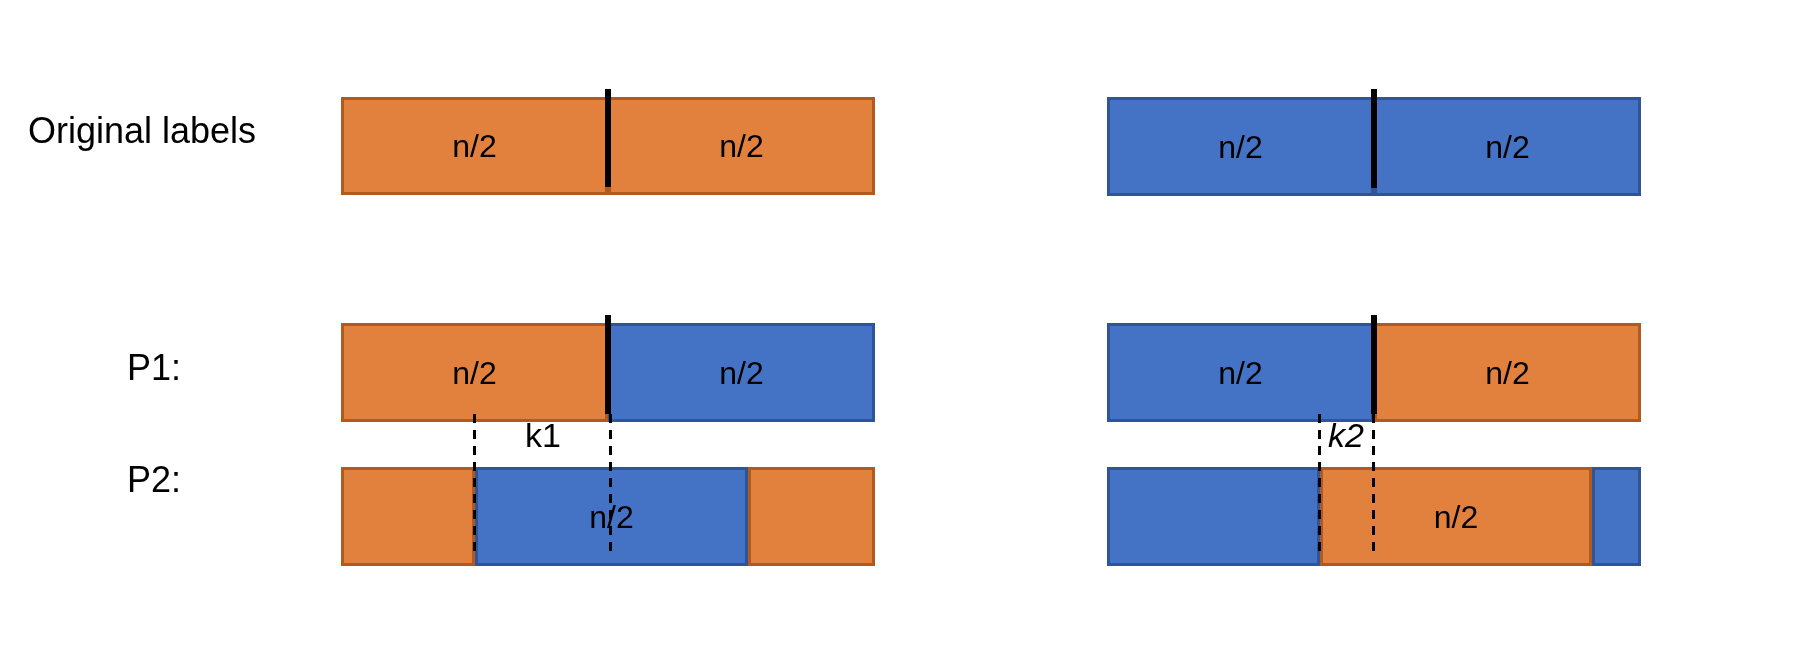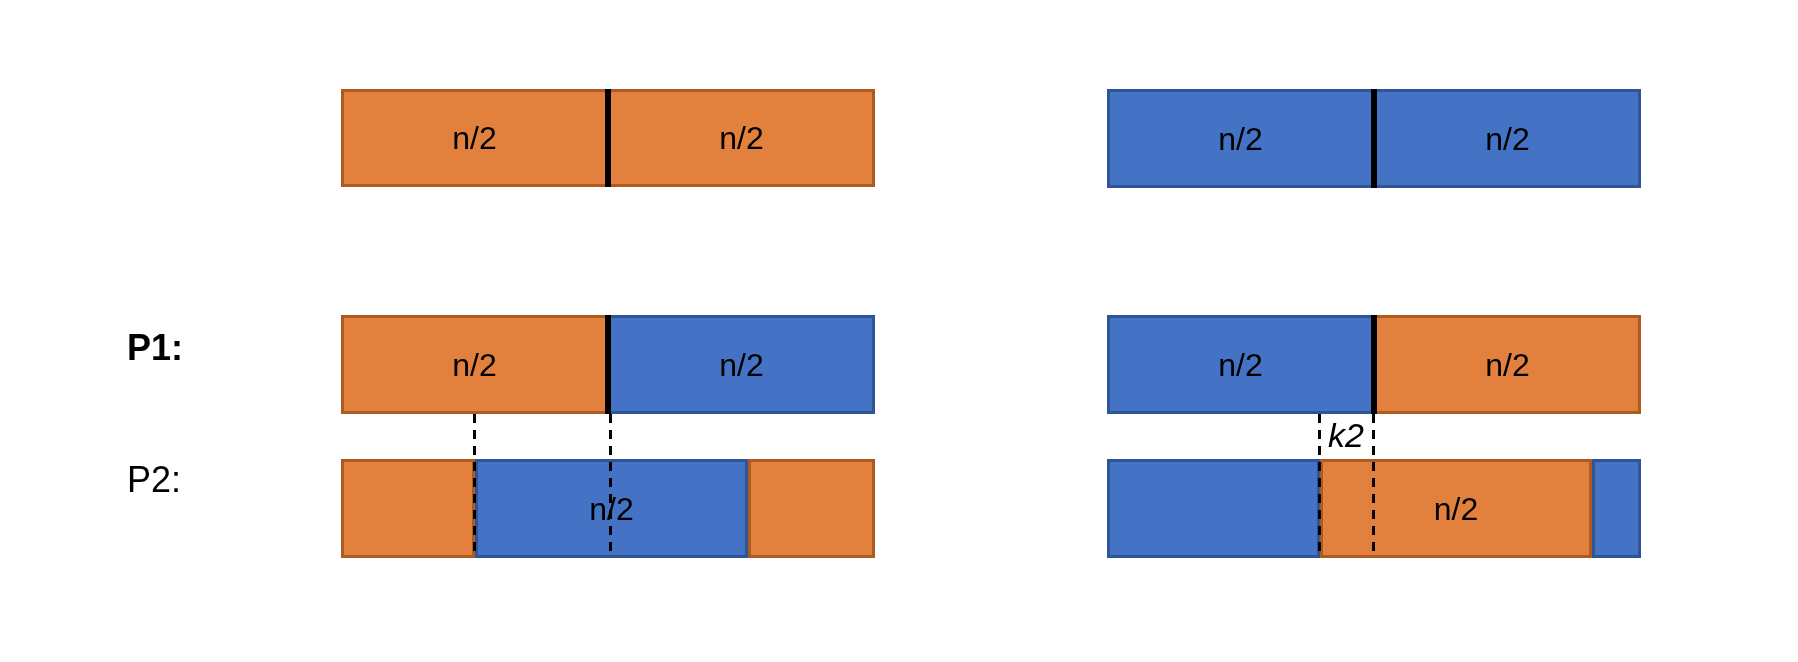--- a/index.html
+++ b/index.html
@@ -27,20 +27,21 @@
     display: flex;
     box-sizing: border-box;
   }
   .seg {
     position: relative;
     box-sizing: border-box;
     display: flex;
     align-items: center;
     justify-content: center;
     height: 100%;
+    margin-top: 8px;
   }
   .seg.orange { background: #E2813D; border: 3px solid #AE5A21; }
   .seg.blue   { background: #4472C4; border: 3px solid #2F5597; }
   .seg-label {
     color: #000000;
     font-size: 32px;
     line-height: 32px;
   }
   .divider {
     position: absolute;
@@ -65,21 +66,22 @@
     line-height: 46px;
     text-align: center;
     z-index: 3;
   }
 </style>
 </head>
 <body>
 
 <div id="canvas">
 
-  <div class="row-label" style="left:127px; top:322px;font-weight:bold;">P1:</div>
+  <div class="row-label" style="left:28px; top:105px;">Original labels</div>
+  <div class="row-label" style="left:127px; top:342px;">P1:</div>
   <div class="row-label" style="left:127px; top:454px;">P2:</div>
 
   <div class="bar" style="left:341px; top:89px; width:534px; height:98px;">
     <div class="seg orange" style="width:50%;">
       <span class="seg-label">n/2</span>
     </div>
     <div class="seg orange" style="width:50%;">
       <span class="seg-label">n/2</span>
     </div>
     <div class="divider"></div>
@@ -102,20 +104,21 @@
     <div class="seg blue" style="width:51.1%;">
       <span class="seg-label">n/2</span>
     </div>
     <div class="seg orange" style="width:23.8%;">
       <span class="seg-label"></span>
     </div>
   </div>
 
   <div class="dashed-line" style="left:473px; top:414px; height:144px;"></div>
   <div class="dashed-line" style="left:609px; top:414px; height:144px;"></div>
+  <div class="offset-label" style="left:475px; top:412px; width:136px;">k1</div>
 
   <div class="bar" style="left:1107px; top:89px; width:534px; height:99px;">
     <div class="seg blue" style="width:50%;">
       <span class="seg-label">n/2</span>
     </div>
     <div class="seg blue" style="width:50%;">
       <span class="seg-label">n/2</span>
     </div>
     <div class="divider"></div>
   </div>

